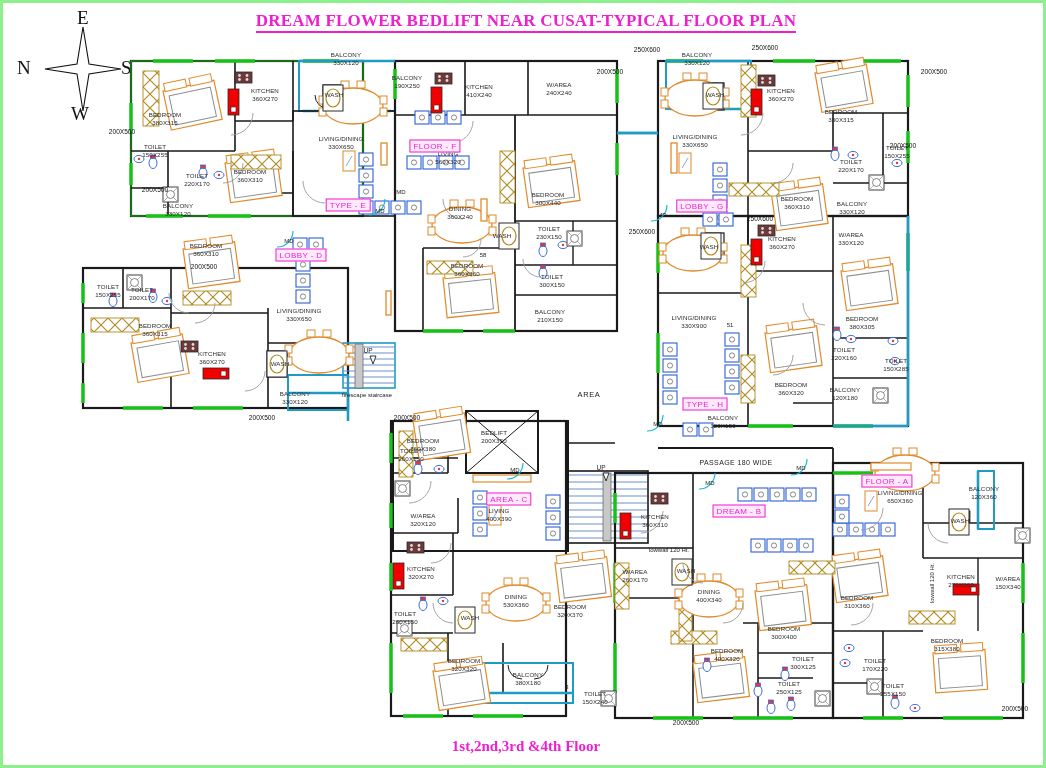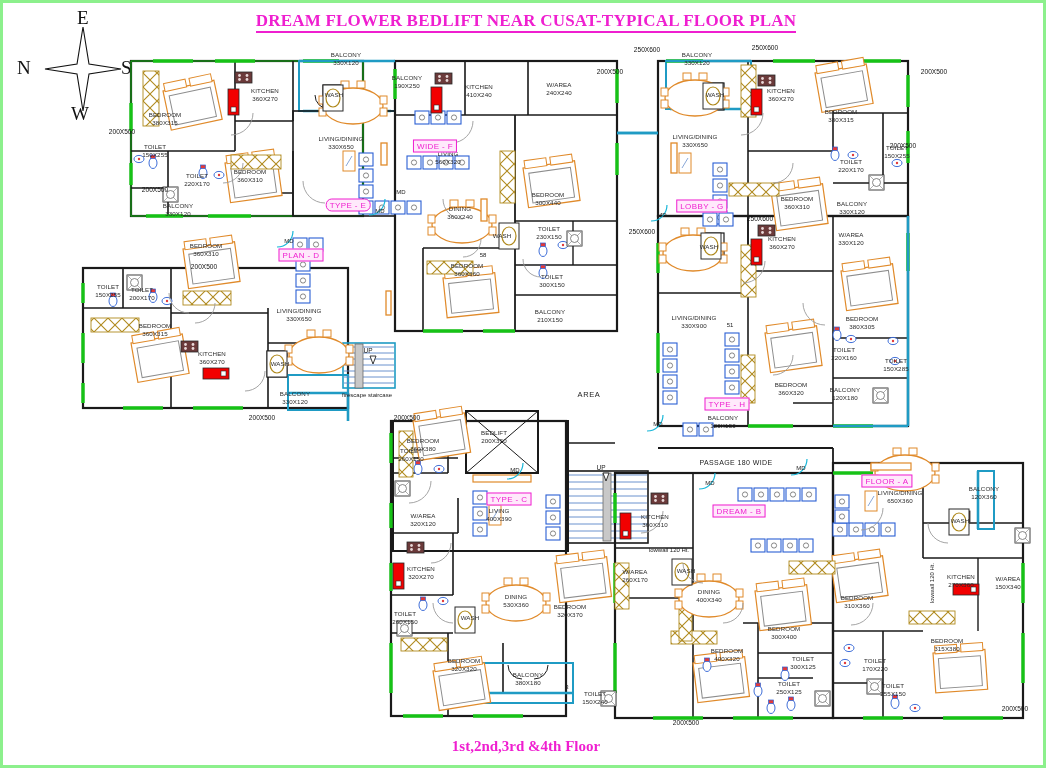--- a/index.html
+++ b/index.html
@@ -1029,26 +1029,26 @@
       <div class="dim" style="left: 931px; top: 68px;">200X500</div>
       <div class="dim" style="left: 900px; top: 142px;">200X500</div>
       <div class="dim" style="left: 757px; top: 215px;">250X600</div>
       <div class="dim" style="left: 639px; top: 228px;">250X600</div>
       <div class="dim" style="left: 259px; top: 414px;">200X500</div>
       <div class="dim" style="left: 404px; top: 414px;">200X500</div>
       <div class="dim" style="left: 683px; top: 719px;">200X500</div>
       <div class="dim" style="left: 1012px; top: 705px;">200X500</div>
     </div>
   <div id="types">
-      <div class="typ" style="left: 345px; top: 202px; border-radius: 6px;">TYPE - E</div>
-      <div class="typ" style="left: 432px; top: 143px;">WIDE - F</div>
+      <div class="typ" style="left: 345px; top: 202px;">TYPE - E</div>
+      <div class="typ" style="left: 432px; top: 143px;">FLOOR - F</div>
       <div class="typ" style="left: 699px; top: 203px;">LOBBY - G</div>
-      <div class="typ" style="left: 298px; top: 252px;">PLAN - D</div>
-      <div class="typ" style="left: 724px; top: 401px;">TYPE - H</div>
-      <div class="typ" style="left: 506px; top: 496px;">TYPE - C</div>
+      <div class="typ" style="left: 298px; top: 252px;">LOBBY - D</div>
+      <div class="typ" style="left: 702px; top: 401px;">TYPE - H</div>
+      <div class="typ" style="left: 506px; top: 496px;">AREA - C</div>
       <div class="typ" style="left: 736px; top: 508px;">DREAM - B</div>
       <div class="typ" style="left: 884px; top: 478px;">FLOOR - A</div>
     </div>
   <div id="annos">
       <div class="lobby" style="left: 586px; top: 391px;">AREA</div>
       <div class="pass" style="left: 733px; top: 459px;">PASSAGE 180 WIDE</div>
       <div class="note" style="left: 364px; top: 392px;">firescape staircase</div>
       <div class="note" style="left: 666px; top: 547px;">lowwall 120 Ht.</div>
       <div class="note vert" style="left: 929px; top: 580px;">lowwall 120 Ht.</div>
       <div class="up" style="left: 365px; top: 347px;">UP</div>

